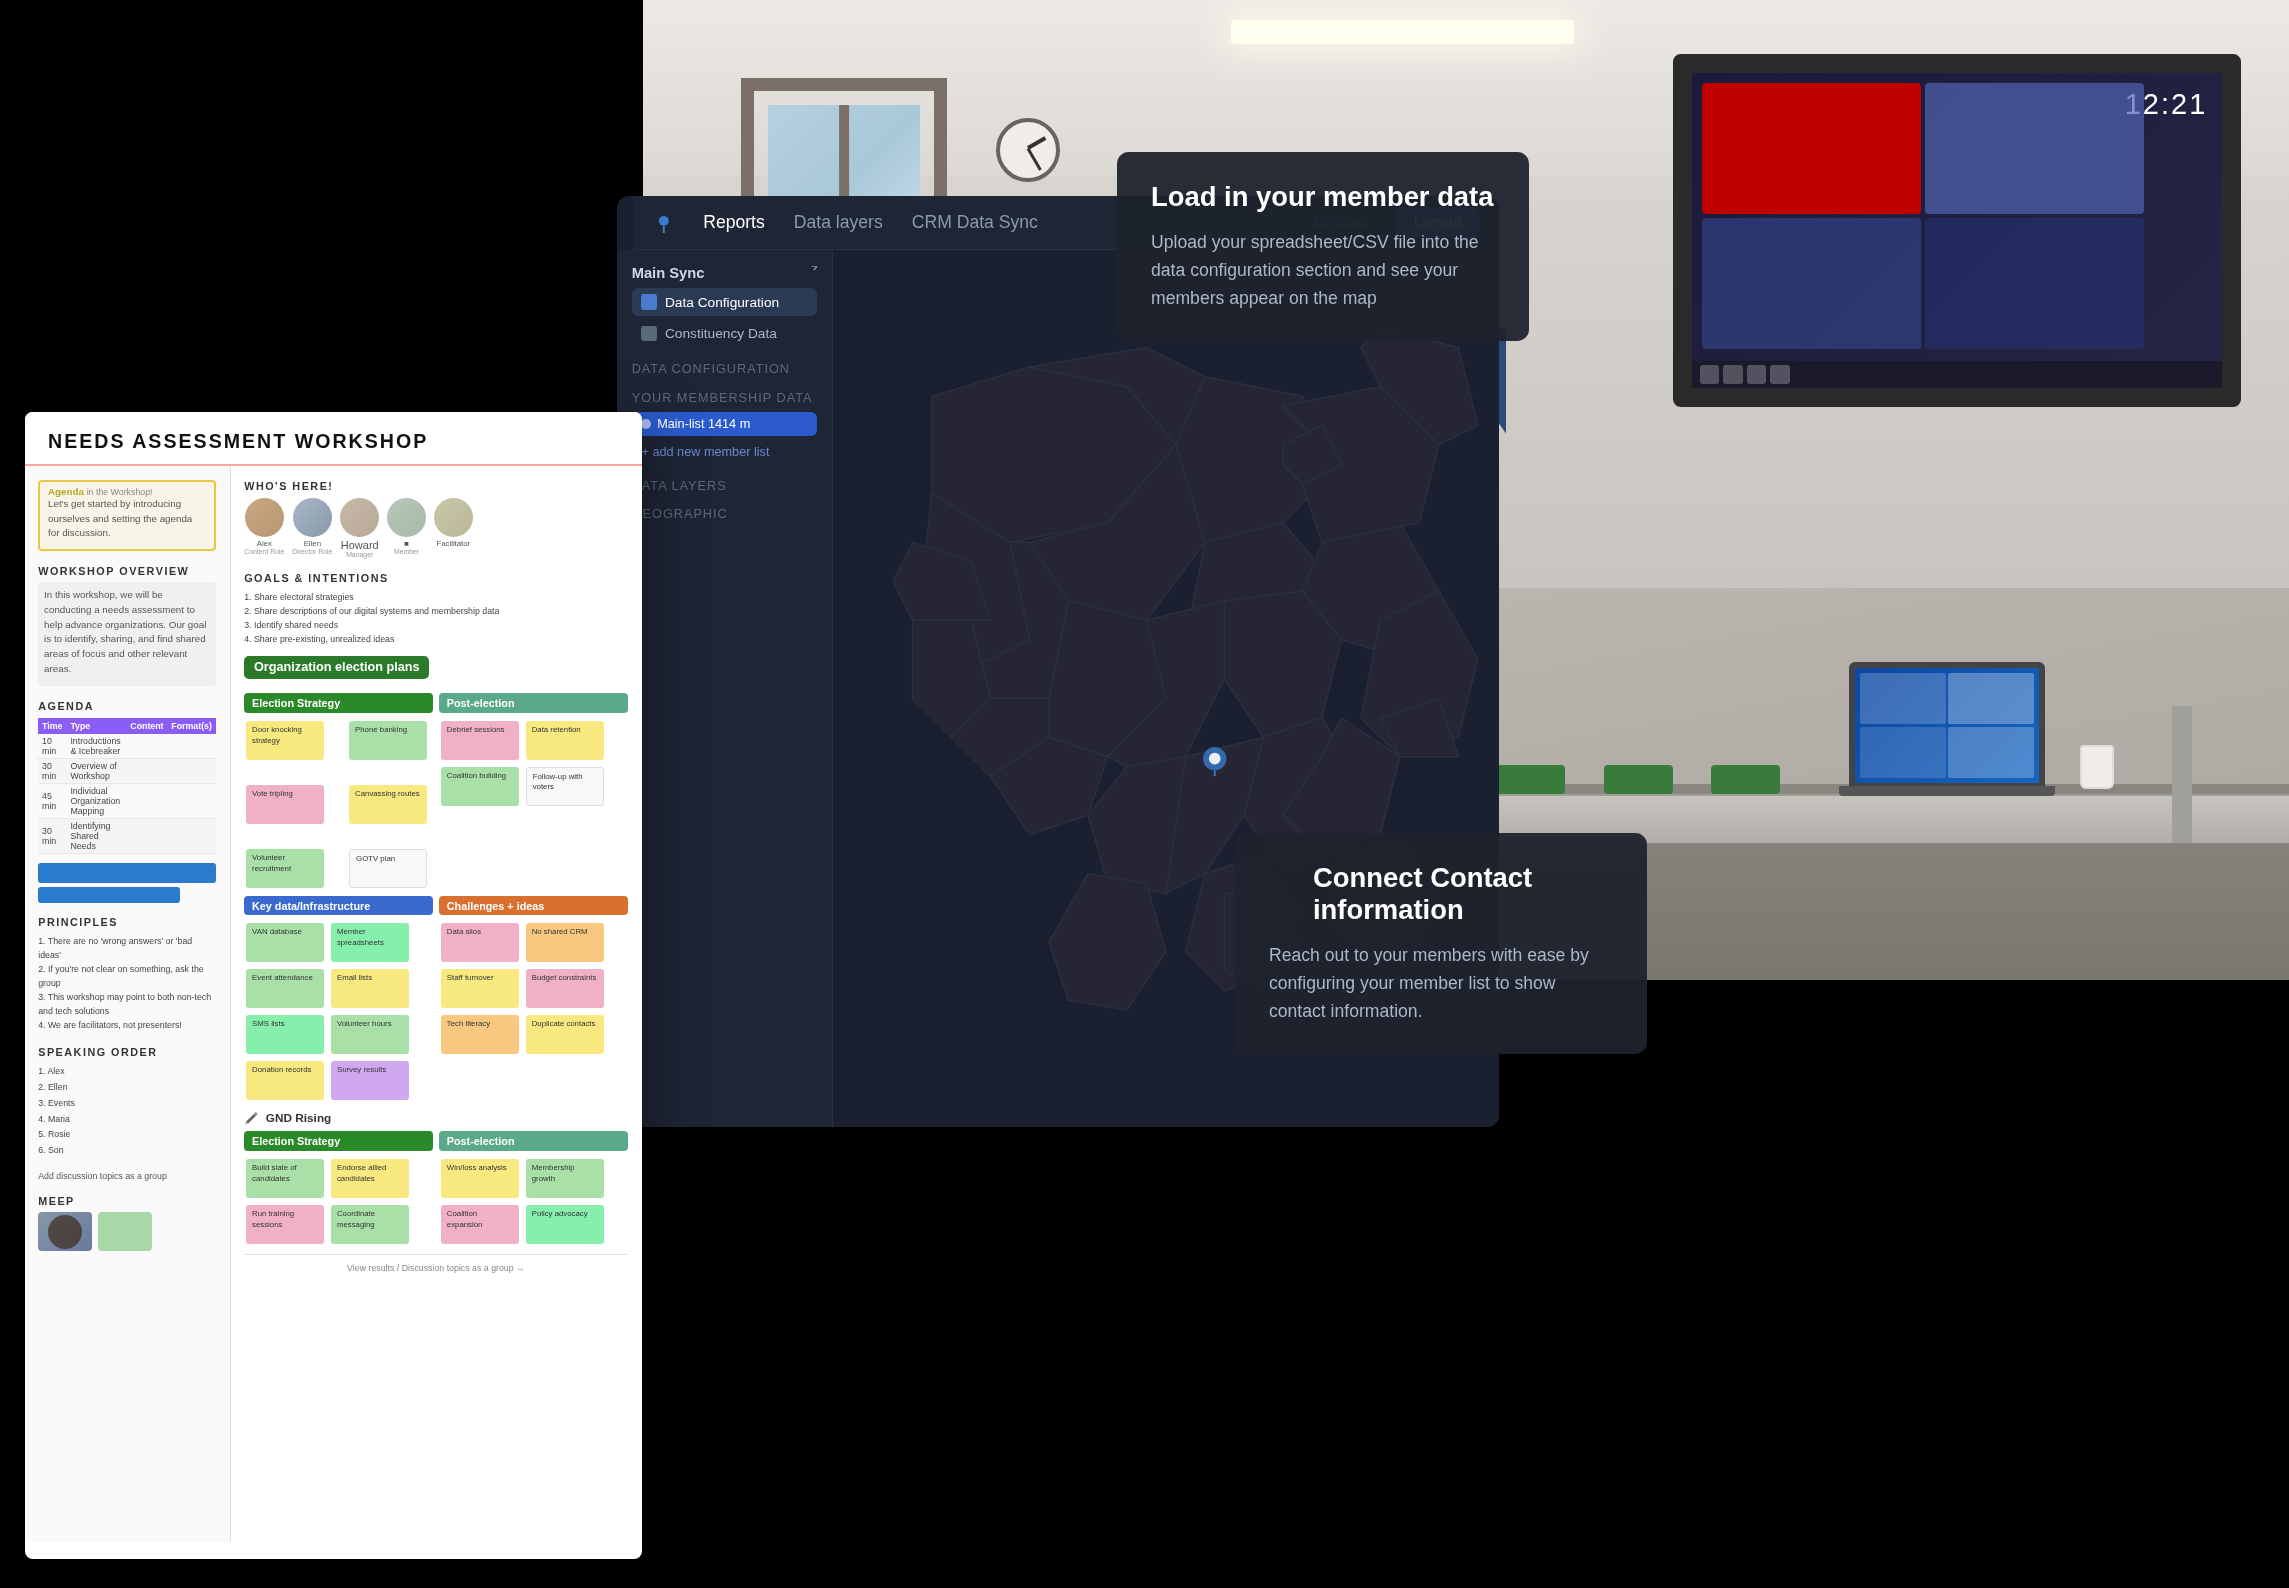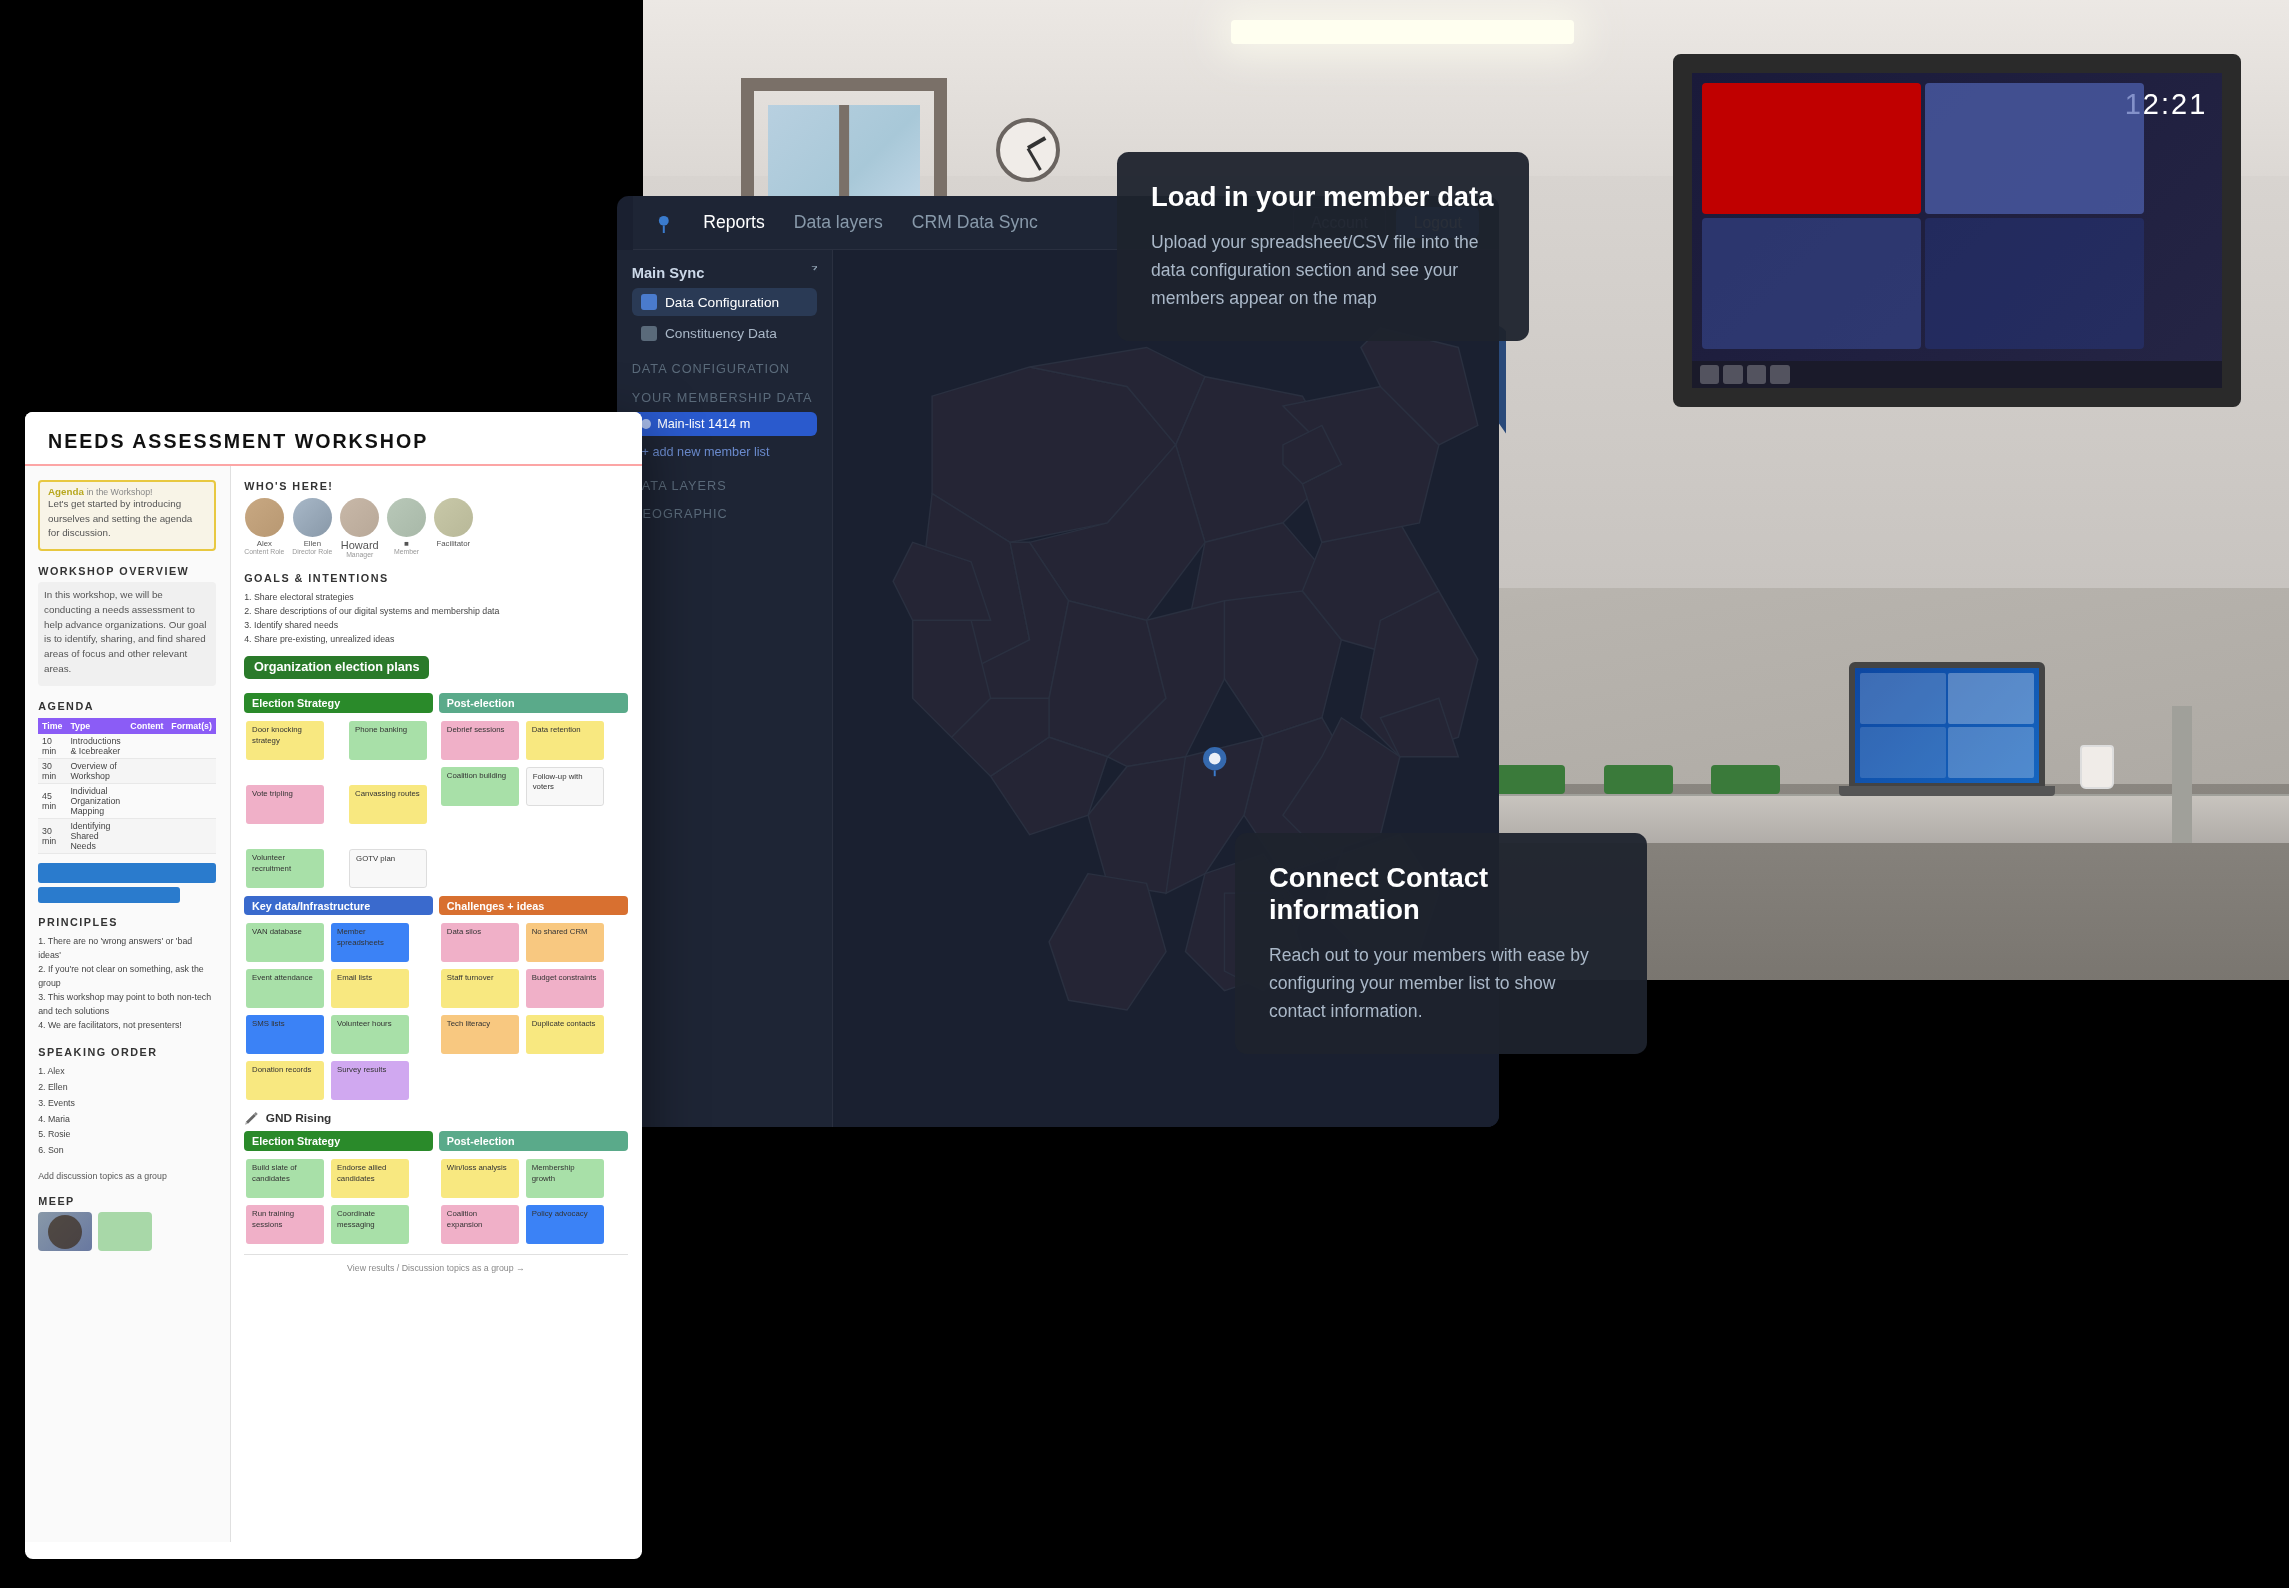--- a/index.html
+++ b/index.html
@@ -51,20 +51,21 @@
       padding: 29px 34px;
       color: #fff;
       z-index: 20;
     }
 
     .info-card-bottom h2 {
       font-size: 27.4px;
       font-weight: 600;
       margin-bottom: 14.7px;
       color: #fff;
+      margin-left: 44px;
     }
 
     .info-card-bottom p {
       font-size: 17.6px;
       line-height: 1.6;
       color: #aab8c8;
     }
 
     
     .map-overlay {
@@ -364,21 +365,21 @@
       margin: 2px;
       vertical-align: top;
       width: 78px;
       min-height: 39px;
       line-height: 1.4;
     }
 
     .sticky-green { background: #a8e0a8; }
     .sticky-yellow { background: #f8e880; }
     .sticky-pink { background: #f0b0c8; }
-    .sticky-blue { background: #3b82f6; }
+    .sticky-blue { background: #86efac; }
     .sticky-purple { background: #d0a8f0; }
     .sticky-orange { background: #f8c880; }
     .sticky-white { background: #f8f8f8; border: 1px solid #ddd; }
 
     .doc-green-header {
       background: #2a8a2a;
       color: #fff;
       padding: 3.9px 7.8px;
       border-radius: 3.9px;
       font-size: 10.8px;

